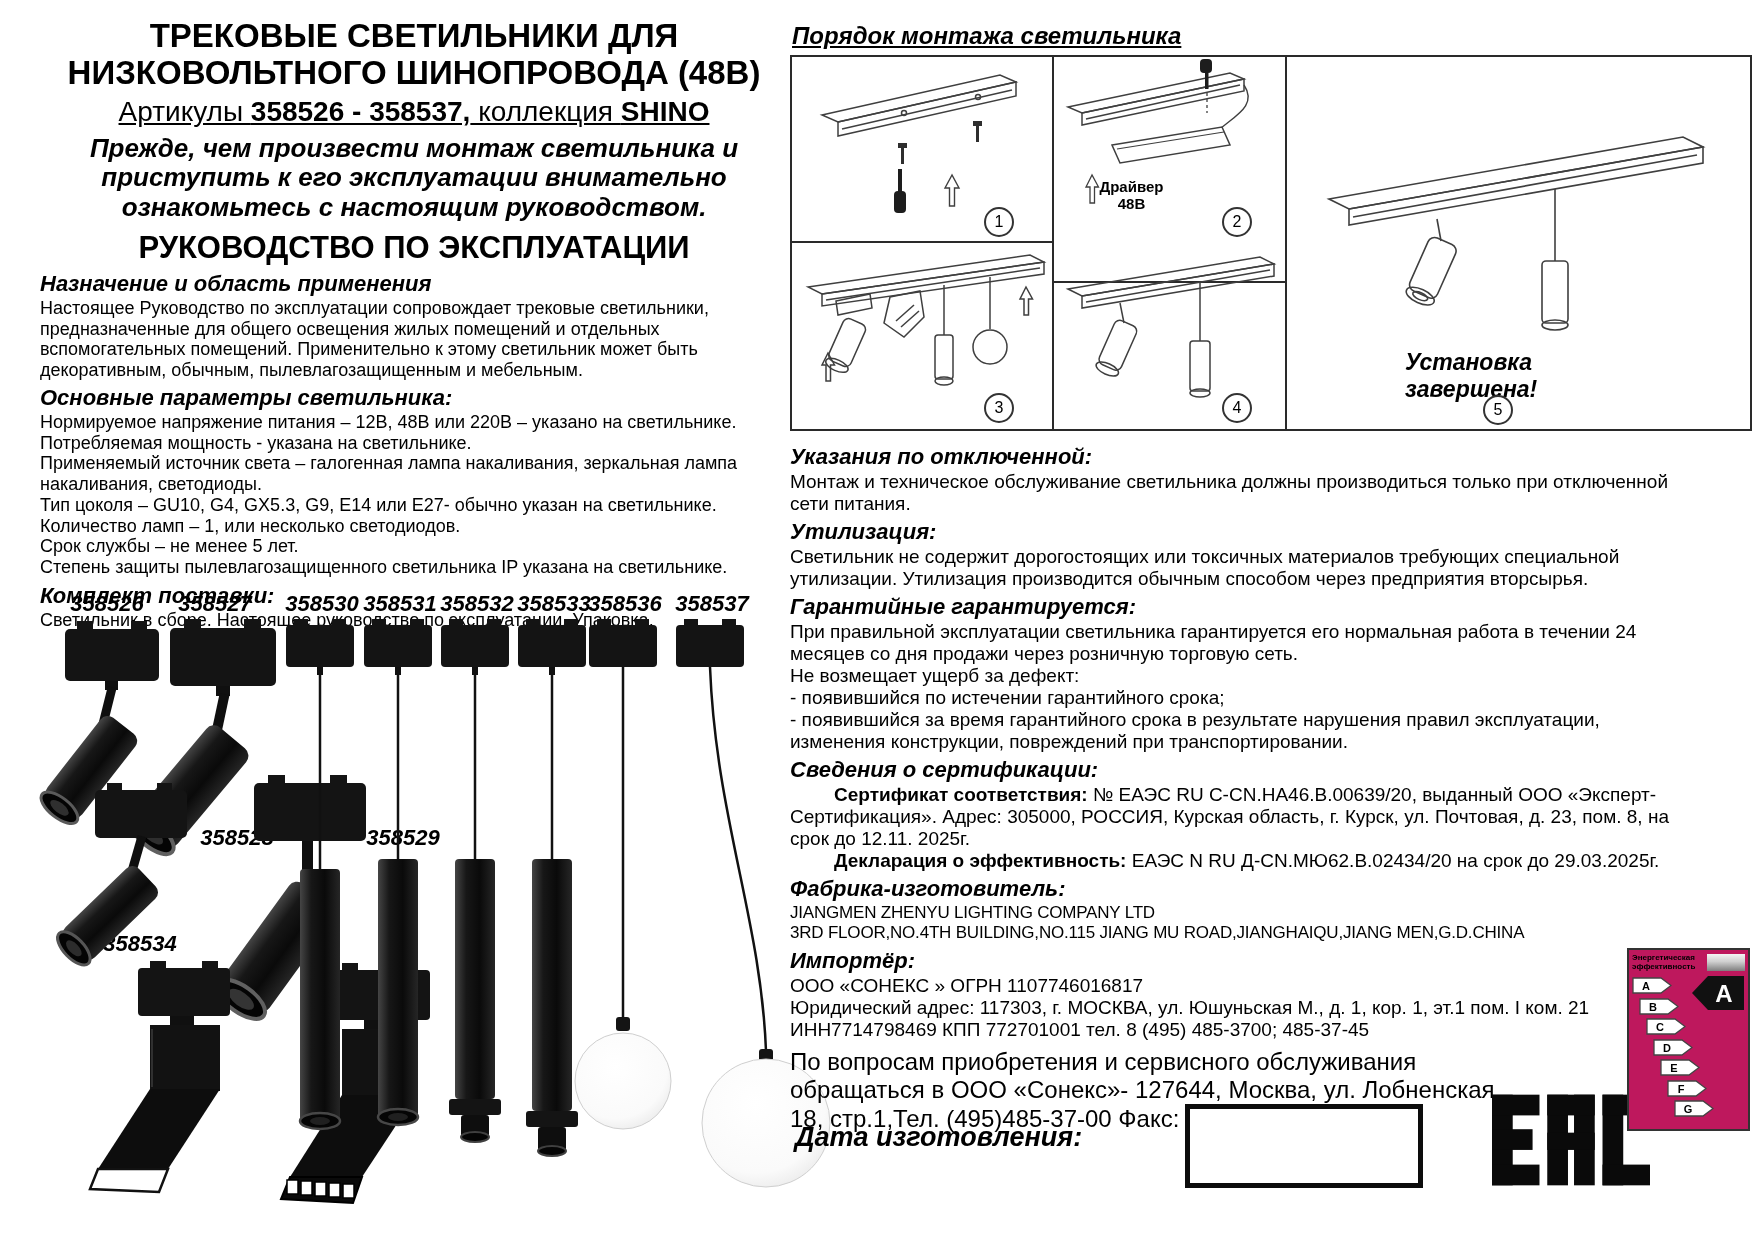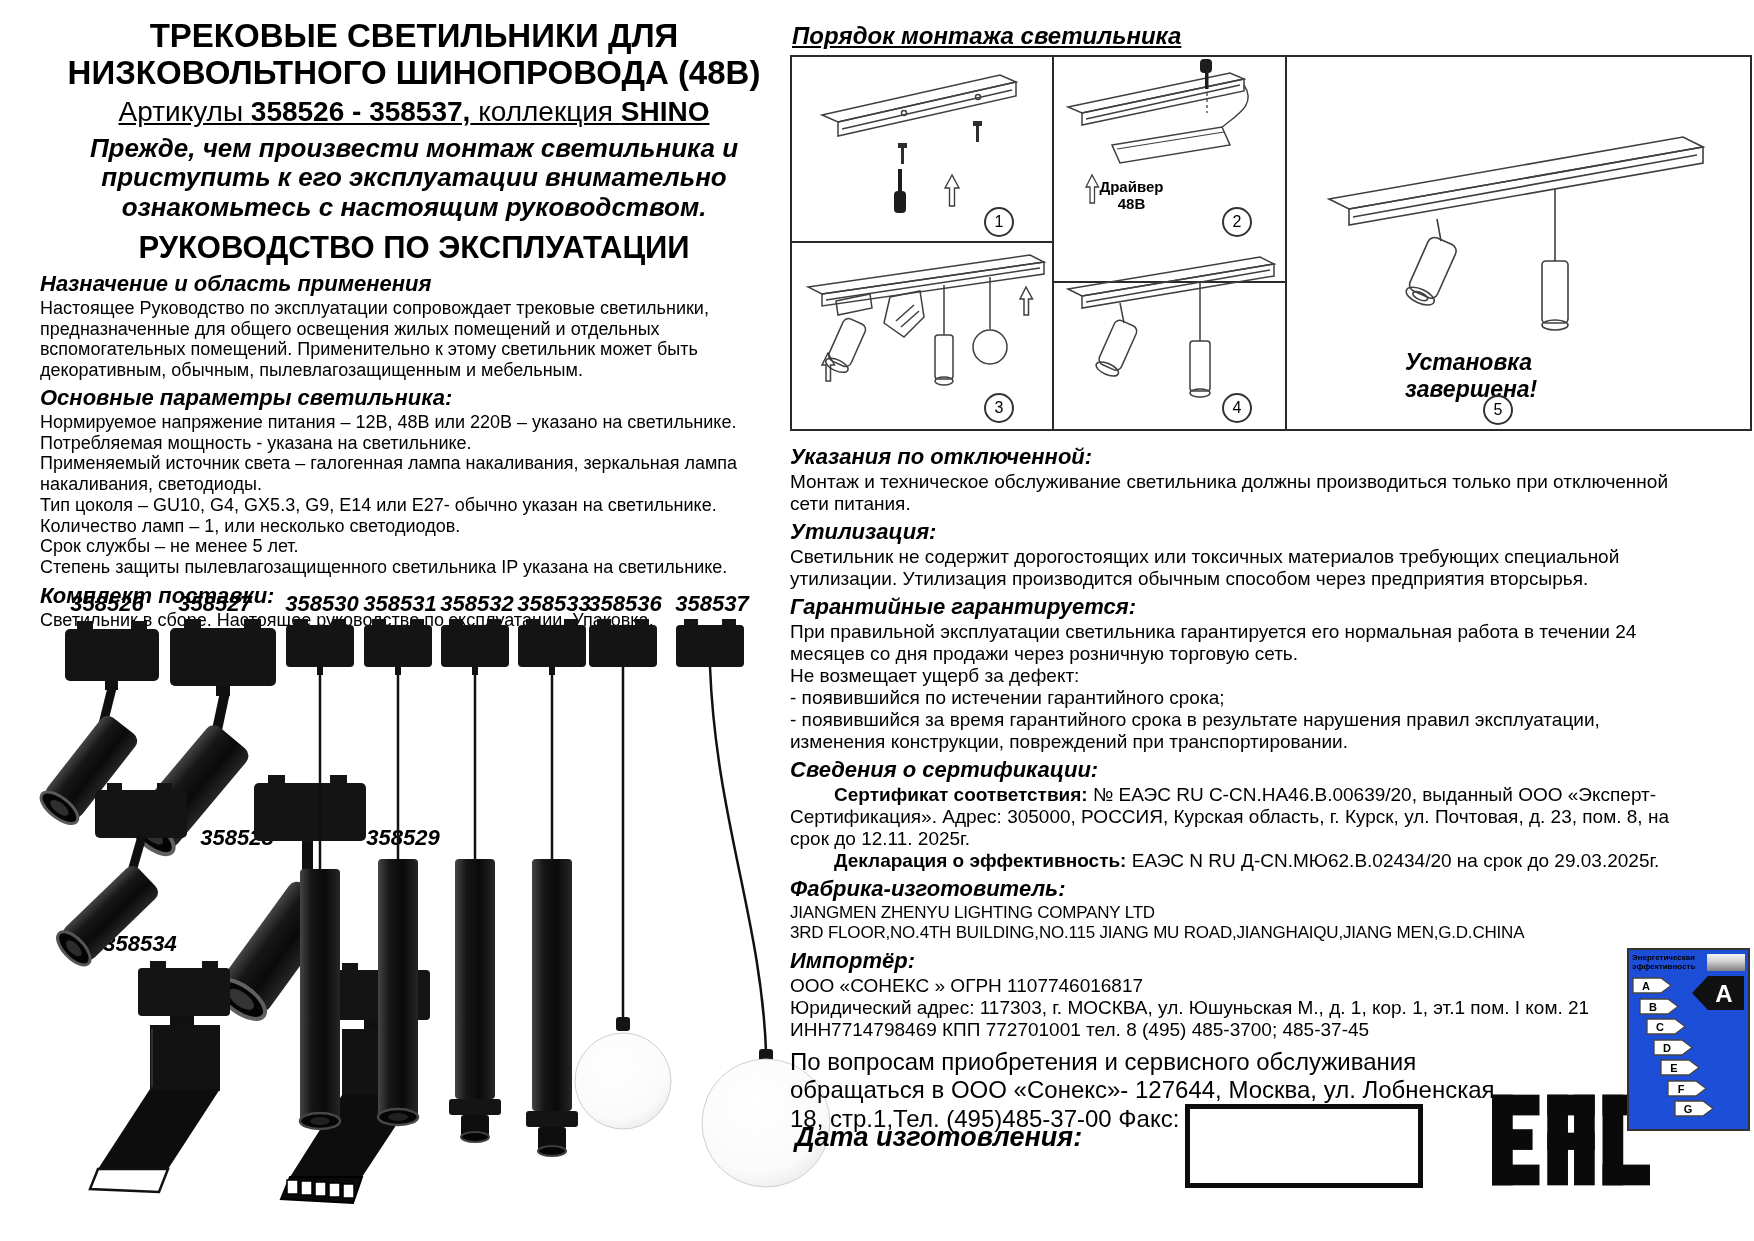--- a/index.html
+++ b/index.html
@@ -40,21 +40,21 @@
   .rbody{font-size:19px;line-height:1.16;}
   .rline{font-size:19px;line-height:1.16;}
   .factory-line{font-size:17px;line-height:1.18;letter-spacing:-0.2px;}
   .service{font-size:24px;line-height:1.2;width:730px;margin-top:7px;}
   .bold-lead{font-weight:bold;margin-left:44px;}
   .date-label{position:absolute;left:795px;top:1122px;font-size:27px;font-style:italic;font-weight:bold;}
   .date-box{position:absolute;left:1185px;top:1104px;width:228px;height:74px;border:5px solid #0c0c0c;background:#fff;}
   .eac{position:absolute;left:1492px;top:1090px;}
   
   .energy{position:absolute;left:1627px;top:948px;width:123px;height:183px;border:2px solid #333;
-    box-sizing:border-box;background:#1d4ed8;}
+    box-sizing:border-box;background:#be185d;}
   .energy-header{position:absolute;left:3px;top:3px;width:64px;font-size:8px;font-weight:bold;line-height:1.15;}
   .energy-grad{position:absolute;right:3px;top:4px;width:38px;height:17px;
     background:linear-gradient(180deg,#f4f4f4 0%,#cfcfcf 45%,#7e7e7e 100%);}
   .energy-rows{position:absolute;left:3px;top:27px;}
   .energy-rows svg{display:block;margin-bottom:3.5px;}
   .energy-big{position:absolute;right:3px;top:25px;}
 </style>
 </head>
 <body>
 

